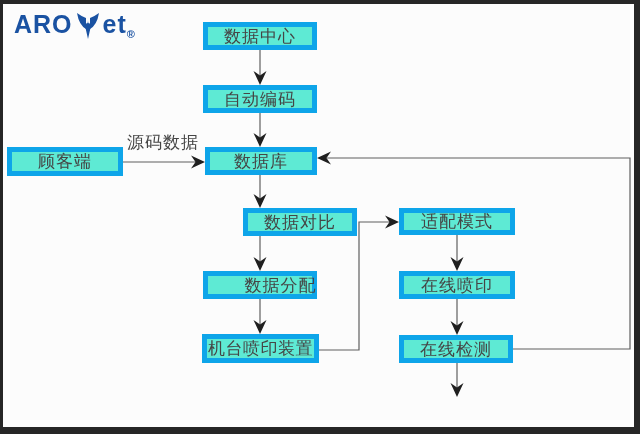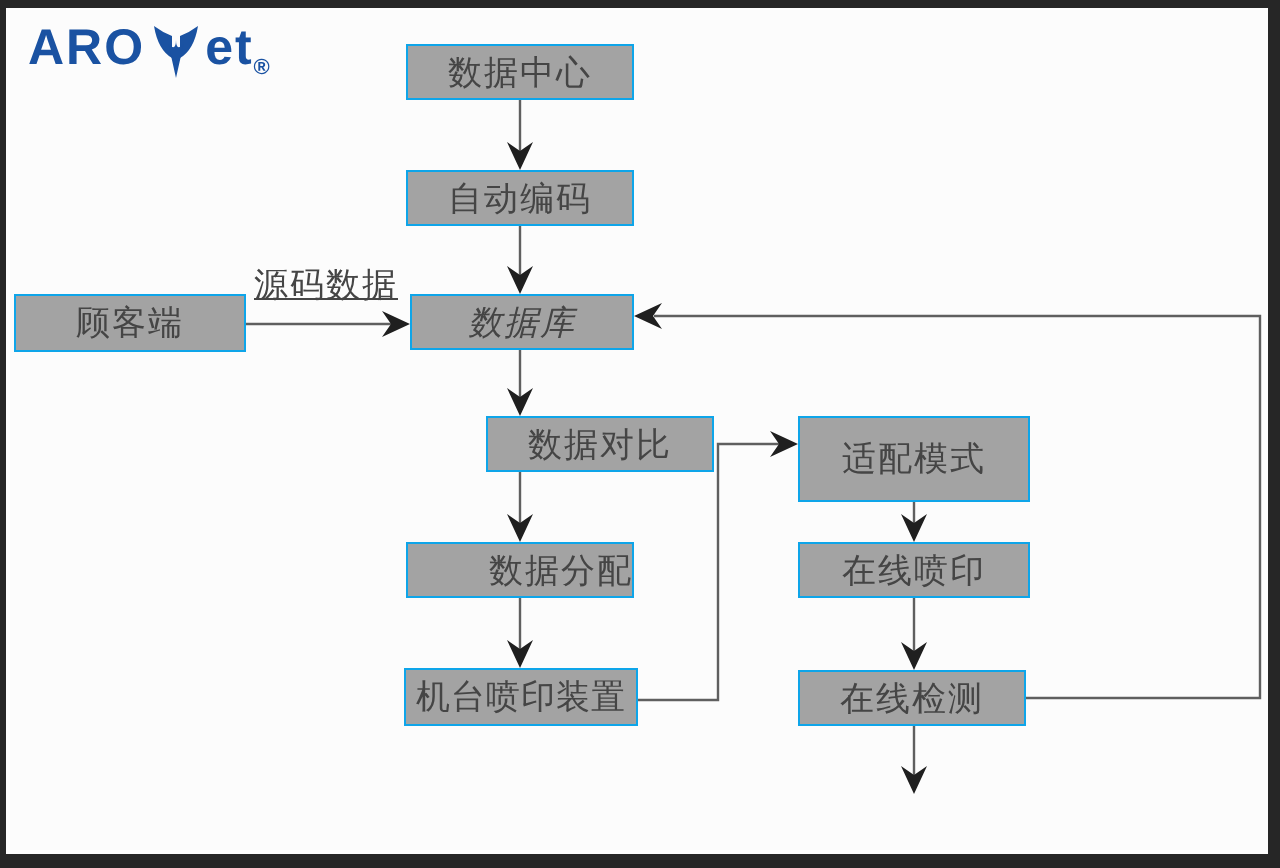--- a/index.html
+++ b/index.html
@@ -24,42 +24,42 @@
     color:#1a52a2;font-weight:bold;font-size:25px;letter-spacing:1px;
     z-index:3;
   }
   .logo .leaf{width:24px;height:26px;margin:2px 3px 0 3px;}
   .logo .reg{font-size:11px;vertical-align:top;line-height:10px;margin-top:-12px;font-weight:bold;}
 
   
   .node{
     position:absolute;
     box-sizing:border-box;
-    background:#a3a3a3;
-    border:1px solid #0ea5e9;
+    background:#5eead4;
+    border:5px solid #0ea5e9;
     display:flex;align-items:center;justify-content:center;
     font-size:17px;color:#454545;letter-spacing:1px;
     z-index:3;white-space:nowrap;
   }
   .b-data-center    {left:203px;top:22px; width:114px;height:28px;}
   .b-auto-encoding  {left:203px;top:85px; width:114px;height:28px;}
-  .b-database       {left:205px;top:147px;width:112px;height:28px;font-style:italic;}
+  .b-database       {left:205px;top:147px;width:112px;height:28px;}
   .b-customer       {left:7px;  top:147px;width:116px;height:29px;}
   .b-data-compare   {left:203px;top:208px;width:114px;height:28px;margin-left:40px;}
   .b-data-distribute{left:203px;top:271px;width:114px;height:28px;padding-left:41px;}
   .b-machine-print  {left:202px;top:334px;width:117px;height:29px;letter-spacing:0.5px;}
-  .b-adapt-mode     {left:399px;top:208px;width:116px;height:43px;}
+  .b-adapt-mode     {left:399px;top:208px;width:116px;height:27px;}
   .b-online-print   {left:399px;top:271px;width:116px;height:28px;}
   .b-online-detect  {left:399px;top:335px;width:114px;height:28px;}
   .b-alarm-reject   {left:398px;top:397px;width:116px;height:28px;}
 
   
   .edge-label{
     position:absolute;font-size:17px;color:#454545;letter-spacing:1px;
-    z-index:3;white-space:nowrap;text-decoration:underline;
+    z-index:3;white-space:nowrap;
   }
   .l-source-data{left:127px;top:131px;}
   .l-data-upload{left:534px;top:324px;}
 
   
   svg.wires{position:absolute;left:0;top:0;z-index:2;}
   .wire{stroke:#5f5f5f;stroke-width:1.2;fill:none;}
   .dart{fill:#1f1f1f;stroke:none;}
 </style>
 </head>

